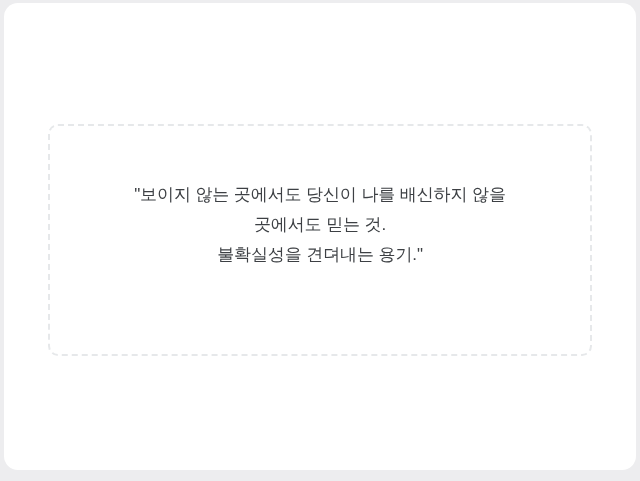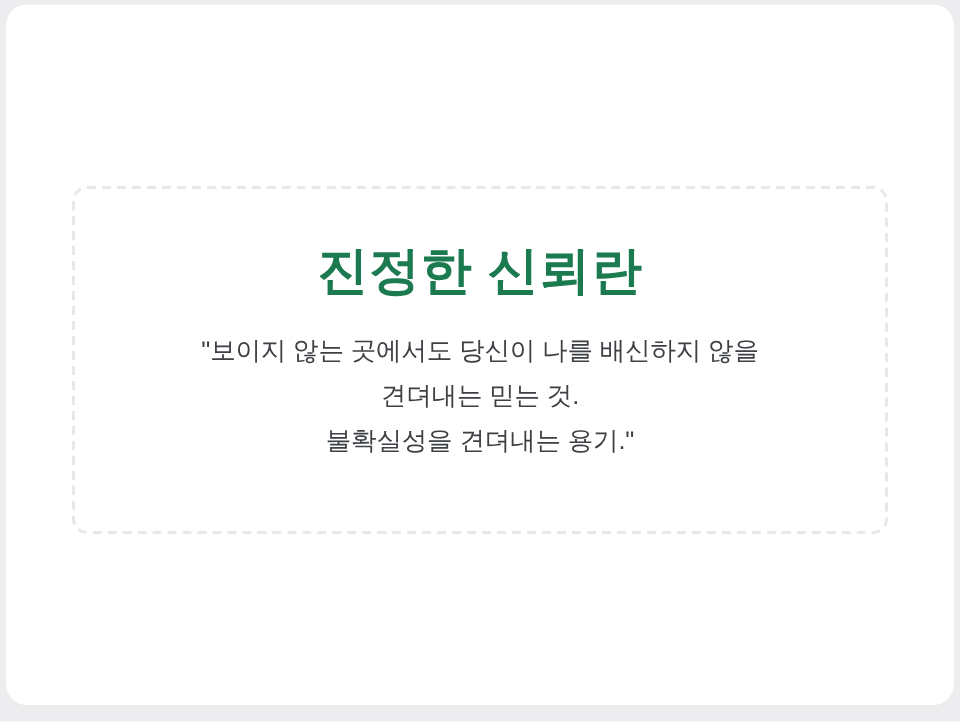--- a/index.html
+++ b/index.html
@@ -88,24 +88,23 @@
     white-space: nowrap;
   }
 </style>
 </head>
 <body>
 
 <div class="slide-card">
 
   <div class="quote-frame">
 
-    <h1 class="quote-title">진정한 신뢰란</h1>
 
     <p class="quote-body">
       <span class="quote-line">"보이지 않는 곳에서도 당신이 나를 배신하지 않을</span>
-      <span class="quote-line">견뎌내는 믿는 것.</span>
+      <span class="quote-line">곳에서도 믿는 것.</span>
       <span class="quote-line">불확실성을 견뎌내는 용기."</span>
     </p>
 
   </div>
 
 
 </div>
 
 </body></html>

